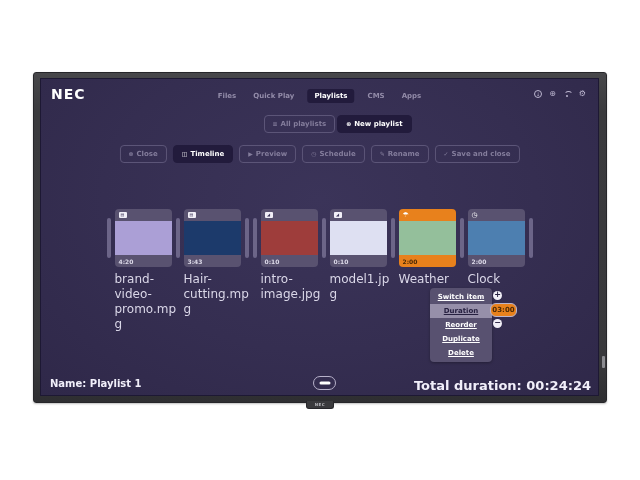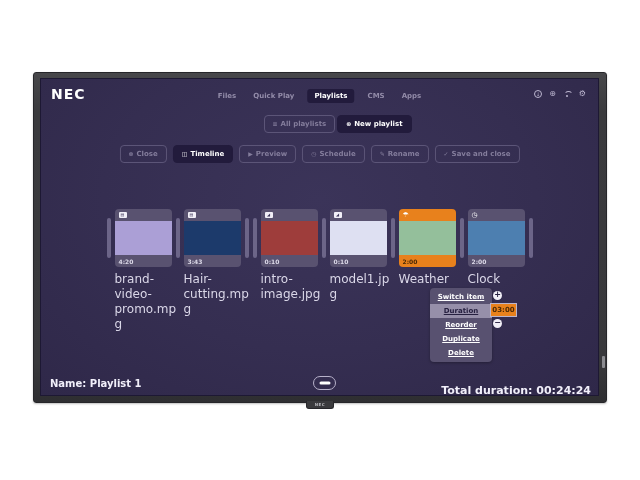--- a/index.html
+++ b/index.html
@@ -61,25 +61,25 @@
   .wicon { color:#ffffff; font-size:7px; line-height:7px; }
   .tile-label { margin-top:5px; width:66px; color:#dad7e8; font-size:12px; line-height:1.25; word-wrap:break-word; }
 
   
   .ctx-menu { position:absolute; left:389px; top:209px; width:62px; background:#585170; border-radius:4px; padding:2px 0; box-shadow:0 1px 3px rgba(0,0,0,.3); }
   .ctx-row { height:14px; line-height:14px; text-align:center; color:#ffffff; font-size:7px; font-weight:bold; cursor:default;text-decoration:underline; }
   .ctx-row.selected { background:#968FA9; color:#262040; }
   .stepper-btn { position:absolute; width:9px; height:9px; background:#f1eff7; border-radius:50%; color:#262040; font-size:8px; line-height:8px; text-align:center; font-weight:bold; }
   .stepper-plus { left:452px; top:212px; }
   .stepper-minus { left:452px; top:240px; }
-  .duration-value { position:absolute; left:449px; top:224px; width:27px; height:14px; background:#E8811C; border:1px solid #bab4cc; border-radius:0; color:#4c2a06; font-size:7px; font-weight:bold; text-align:center; line-height:12px; }
+  .duration-value { position:absolute; left:449px; top:224px; width:27px; height:14px; background:#E8811C; border:1px solid #bab4cc; border-radius:6px; color:#4c2a06; font-size:7px; font-weight:bold; text-align:center; line-height:12px; }
 
   
   .footer-name { position:absolute; left:9px; top:299px; color:#f1effa; font-size:10px; font-weight:bold; }
-  .footer-total { position:absolute; right:7px; top:299px; color:#f1effa; font-size:11px; font-weight:bold;margin-top:6px; }
+  .footer-total { position:absolute; right:7px; top:299px; color:#f1effa; font-size:13px; font-weight:bold; }
   .collapse-pill { position:absolute; left:272px; top:297px; width:23px; height:14px; border:1px solid #b7b1ca; border-radius:7px; }
   .collapse-pill::after { content:""; position:absolute; left:50%; top:50%; transform:translate(-50%,-50%); width:11px; height:3px; background:#ffffff; border-radius:1.5px; }
 </style>
 </head>
 <body>
 
 <div class="monitor" data-name="monitor-bezel">
   <div class="screen" data-name="screen">
 
     <div class="nec-logo" data-name="nec-logo">NEC</div>

